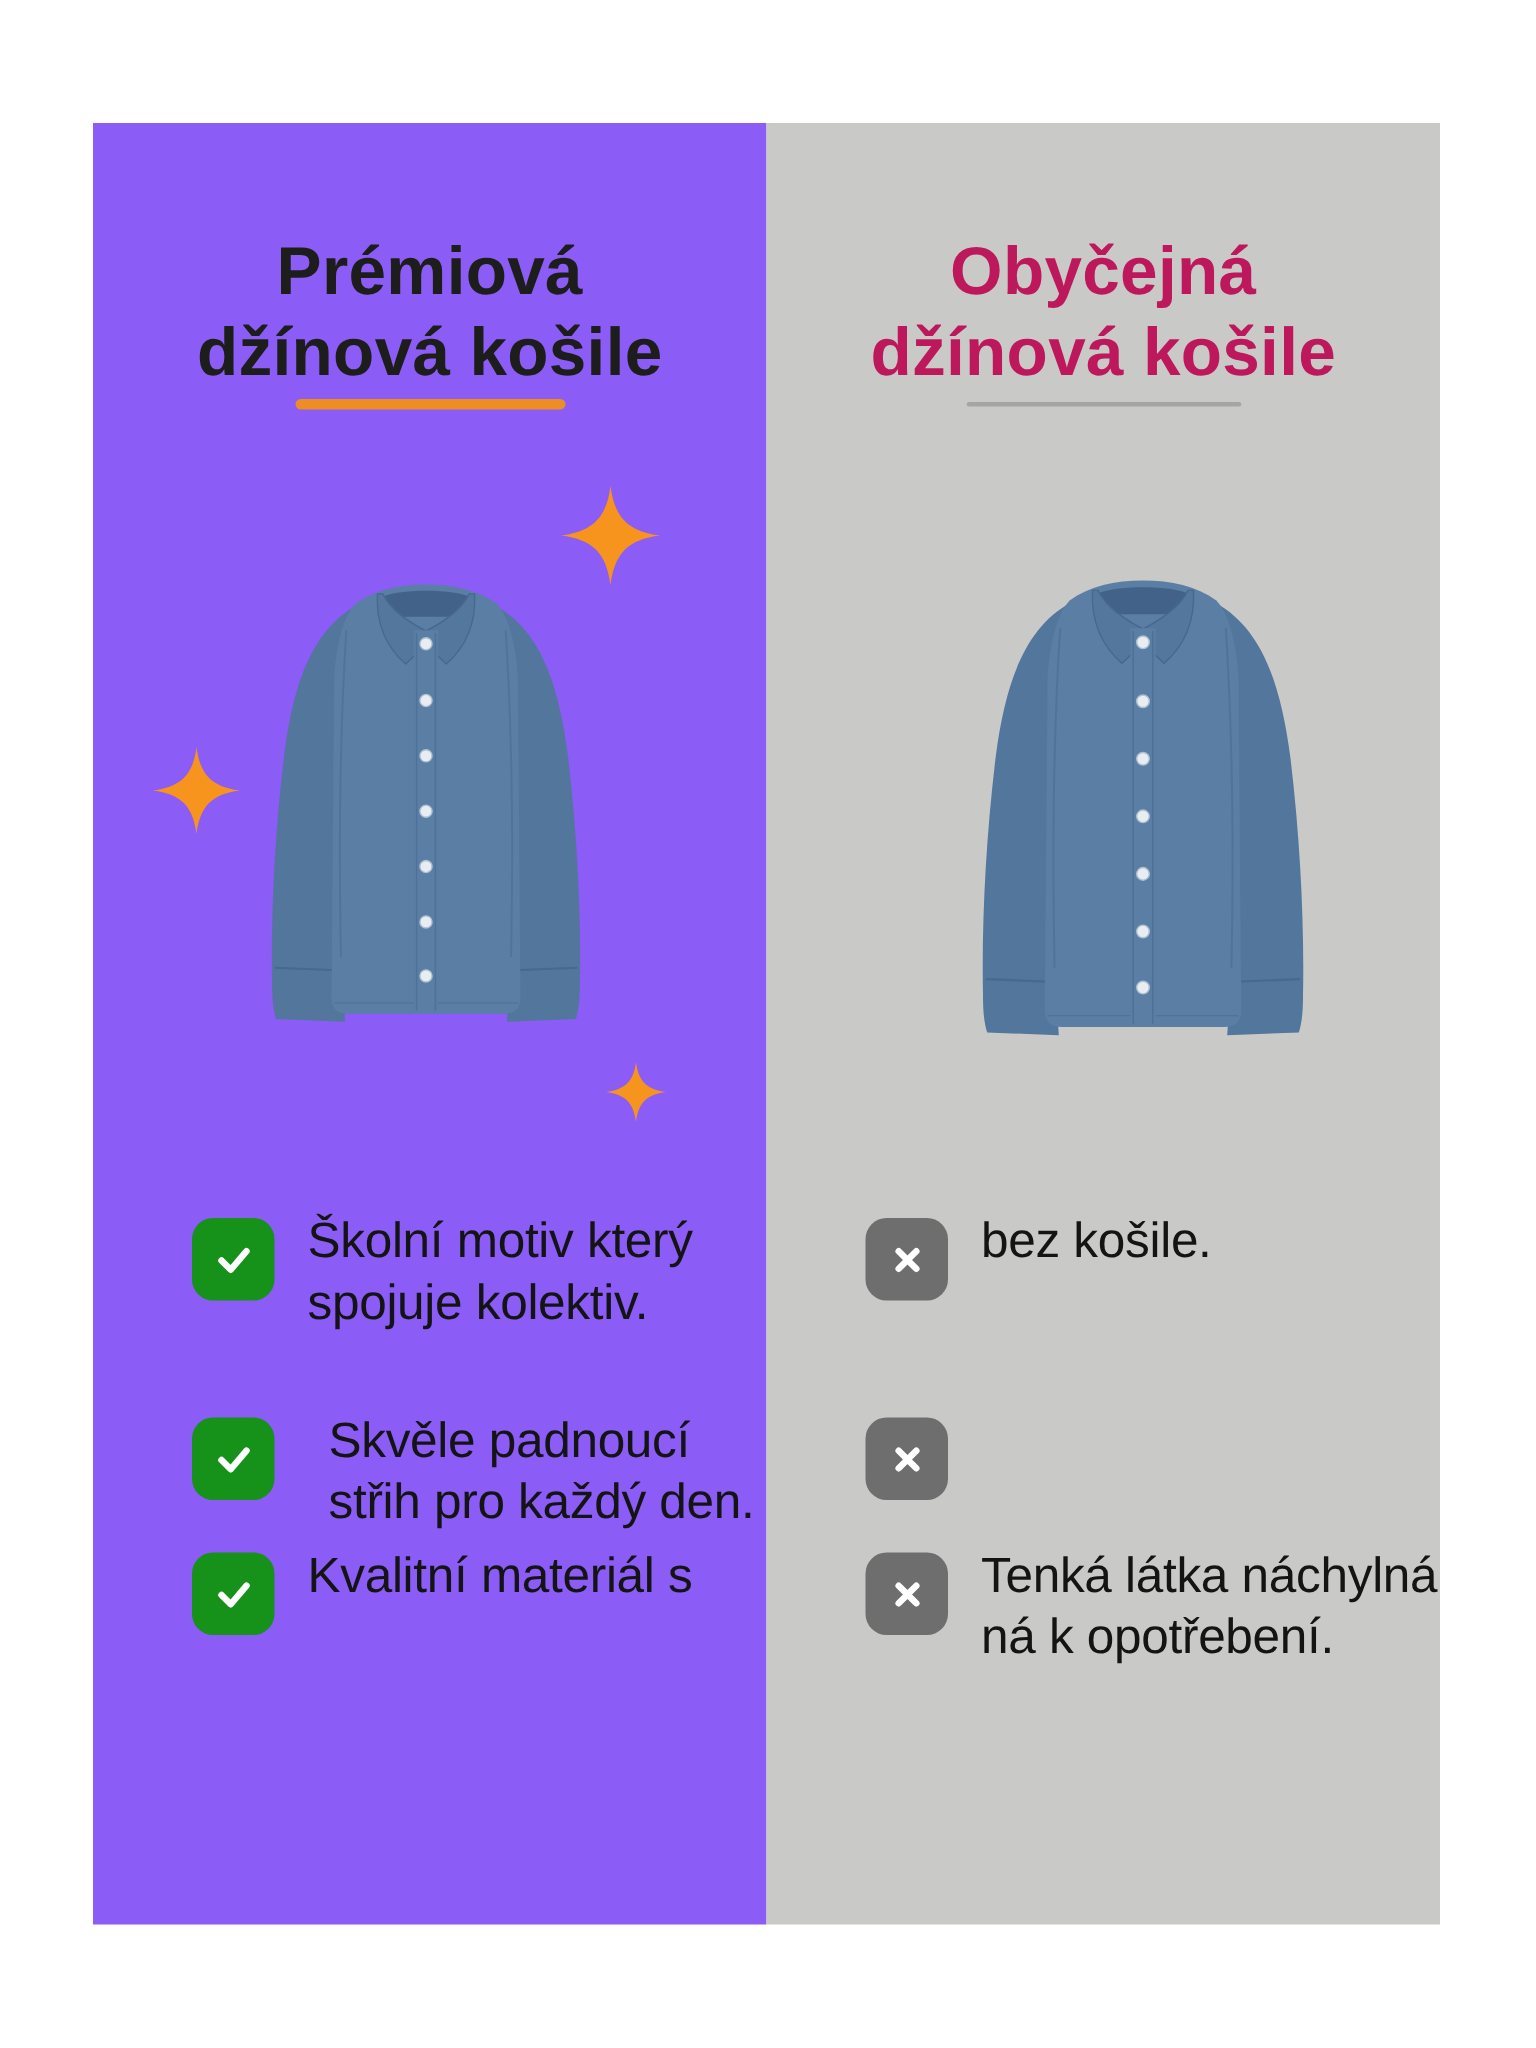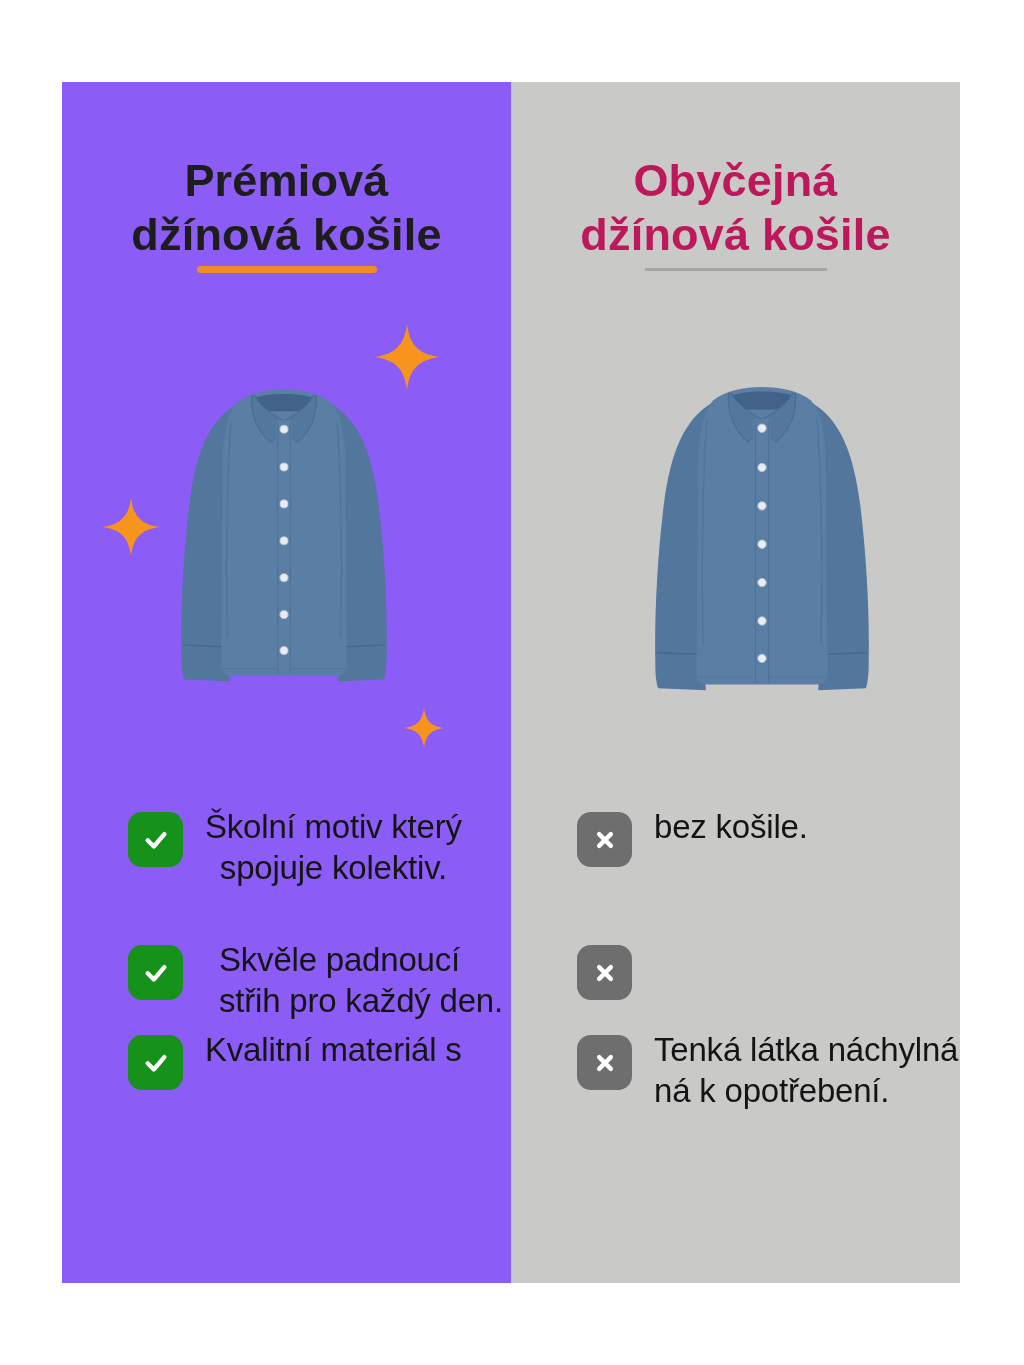--- a/index.html
+++ b/index.html
@@ -42,21 +42,21 @@
   .sparkle { position:absolute; color:#f6941e; }
   .sparkle svg { width:100%; height:100%; display:block; fill:currentColor; }
   .sparkle.s1 { left:312px; top:242px; width:66px; height:66px; }
   .sparkle.s2 { left:40px;  top:416px; width:58px; height:58px; }
   .sparkle.s3 { left:342px; top:626px; width:40px; height:40px; }
 
   .feature-row {
     position:absolute; left:66px;
     display:flex; align-items:flex-start; gap:22px; width:370px;
   }
-  .row-1 { top:730px;text-align:center; }
+  .row-1 { top:730px; }
   .row-2 { top:863px;gap:36px; }
   .row-3 { top:953px; }
 
   .badge {
     flex:0 0 auto; width:55px; height:55px; border-radius:14px;
     display:flex; align-items:center; justify-content:center;
   }
   .badge.check { background:#169119; }
   .badge.cross { background:#6e6e6e; }
   .badge svg { width:34px; height:34px; display:block; }

